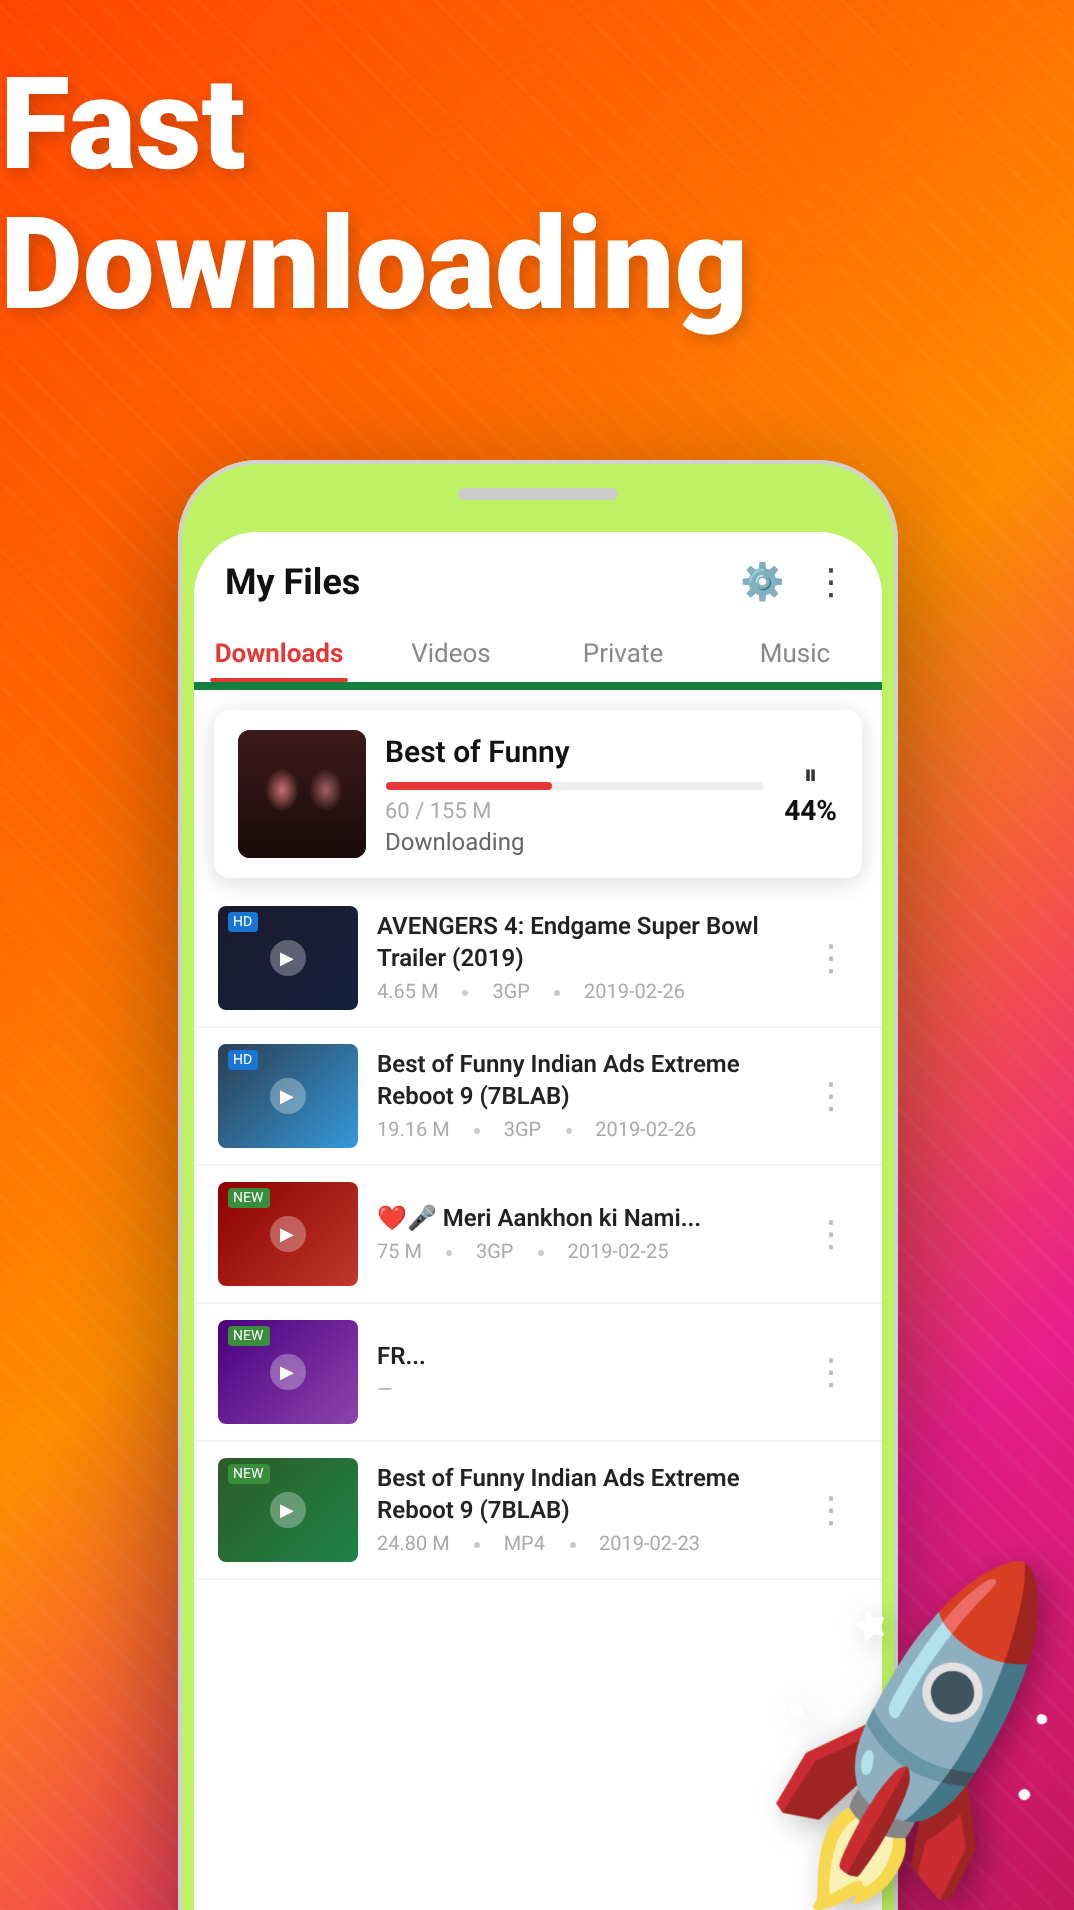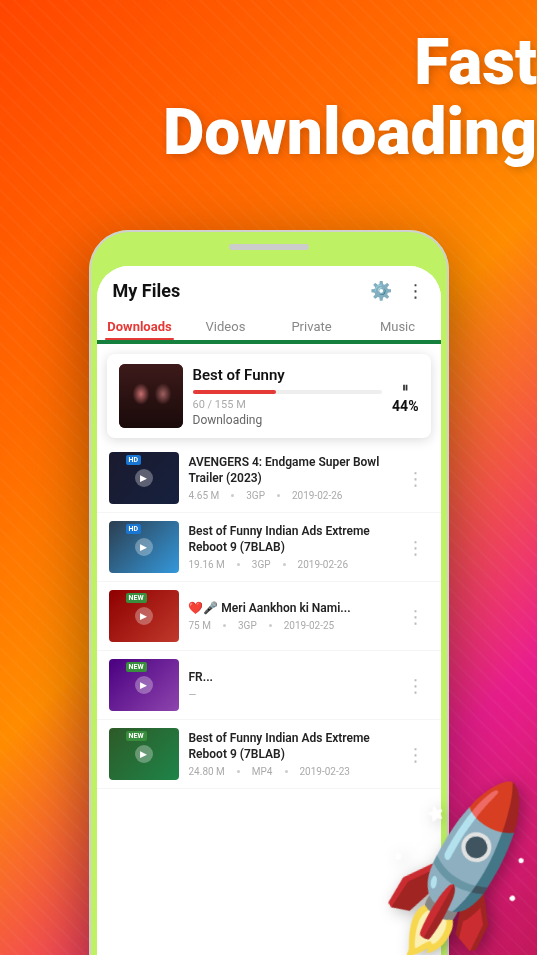--- a/index.html
+++ b/index.html
@@ -25,21 +25,21 @@
         transparent 12px
       );
       pointer-events: none;
       z-index: 0;
     }
 
     .header-text {
       position: absolute;
       top: 28px;
       left: 0; right: 0;
-      text-align: right;
+      text-align: left;
       z-index: 2;
     }
     .header-title {
       font-size: 64px;
       font-weight: 900;
       color: #fff;
       line-height: 1.1;
       text-shadow: 2px 2px 8px rgba(0,0,0,0.2);
     }
 
@@ -241,25 +241,25 @@
     }
     .file-thumb-4 {
       background: linear-gradient(135deg, #4a0080, #8e44ad);
     }
     .file-thumb-5 {
       background: linear-gradient(135deg, #2d5a27, #1e8449);
     }
 
     .thumb-label {
       position: absolute;
-      top: 3px; left: 17px;
+      top: 3px; left: 5px;
       background: #e53935;
       color: #fff;
       font-size: 7px;
-      font-weight: 700;
+      font-weight: 400;
       padding: 1px 3px;
       border-radius: 2px;
     }
     .thumb-label-hd {
       background: #1976d2;
     }
     .thumb-label-new {
       background: #388e3c;
     }
     .play-overlay {
@@ -358,21 +358,21 @@
       </div>
     </div>
 
     <div class="file-list" id="file-list">
     <div class="file-item">
     <div class="file-thumb file-thumb-1">
       <span class="thumb-label thumb-label-hd">HD</span>
       <div class="play-overlay">▶</div>
     </div>
     <div class="file-info">
-      <div class="file-name">AVENGERS 4: Endgame Super Bowl Trailer (2023)</div>
+      <div class="file-name">AVENGERS 4: Endgame Super Bowl Trailer (2019)</div>
       <div class="file-meta">
         <span>4.65 M</span>
         <span class="file-meta-dot"></span>
               <span>3GP</span>
         <span class="file-meta-dot"></span>
               <span>2019-02-26</span>
       </div>
     </div>
     <div class="file-more">⋮</div>
   </div>

